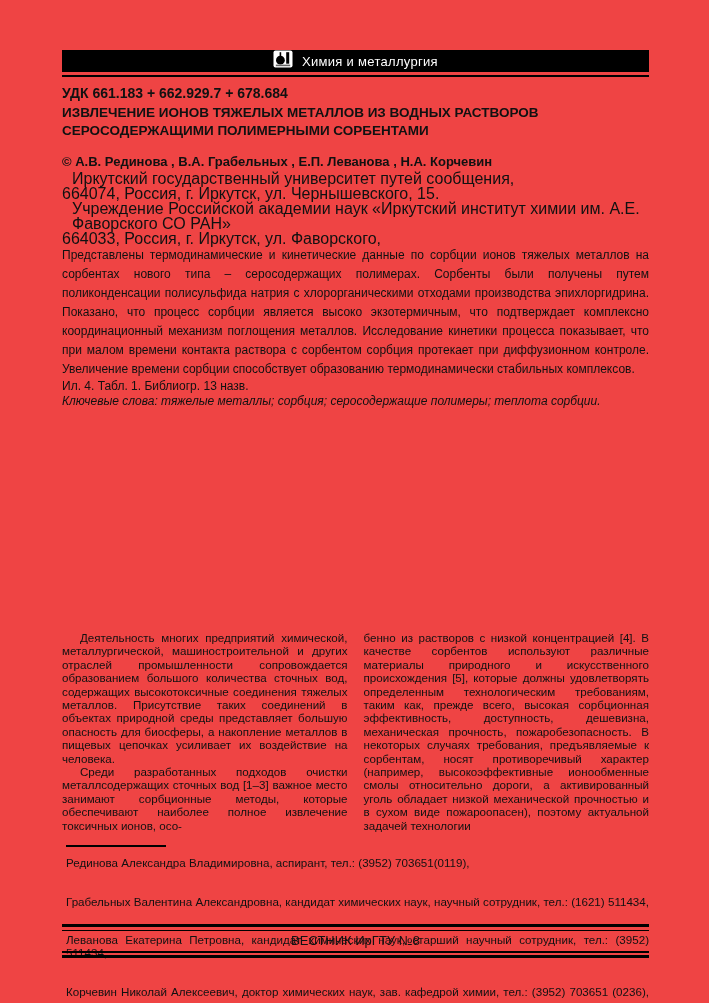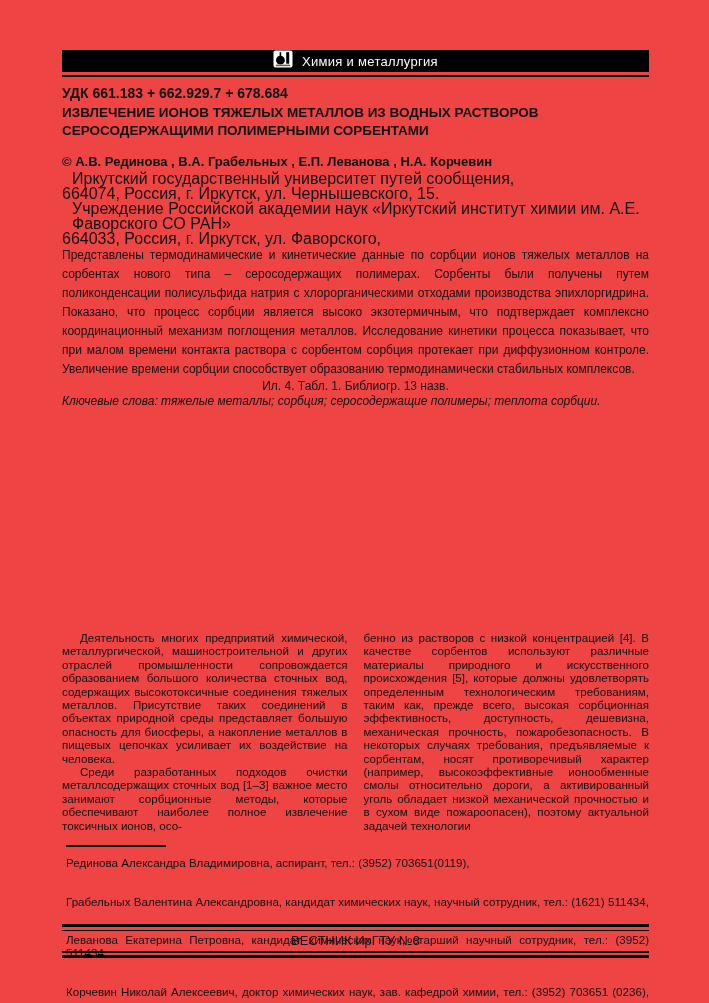--- a/index.html
+++ b/index.html
@@ -31,21 +31,21 @@
   .article-title { margin-top:3px; font-weight:bold; font-size:13.5px; line-height:18px; }
 
   .authors { margin-top:14px; font-weight:bold; font-size:13px; }
   .affiliations { margin-top:2px; font-size:16px; line-height:15px; }
   .affiliations .indent { padding-left:10px; }
 
   .abstract {
     margin-top:0px; font-size:12px; line-height:19px;
     text-align:justify;
   }
-  .counts { font-size:12px; line-height:15px;text-align:center; }
+  .counts { font-size:12px; line-height:15px; }
   .keywords { font-size:12px; line-height:15px; font-style:italic; }
 
   .spacer { height:222px; }
 
   .columns { display:flex; gap:16px; }
   .col { flex:1 1 0; font-size:11.6px; line-height:13.4px; text-align:justify; }
   .col p { text-indent:18px; margin:0; }
 
   .footnotes { margin-top:13px; padding-left:4px; font-size:11.6px; line-height:13.4px; }
   .fn-rule { width:100px; height:2px; background:#000000; margin-bottom:9px; }

